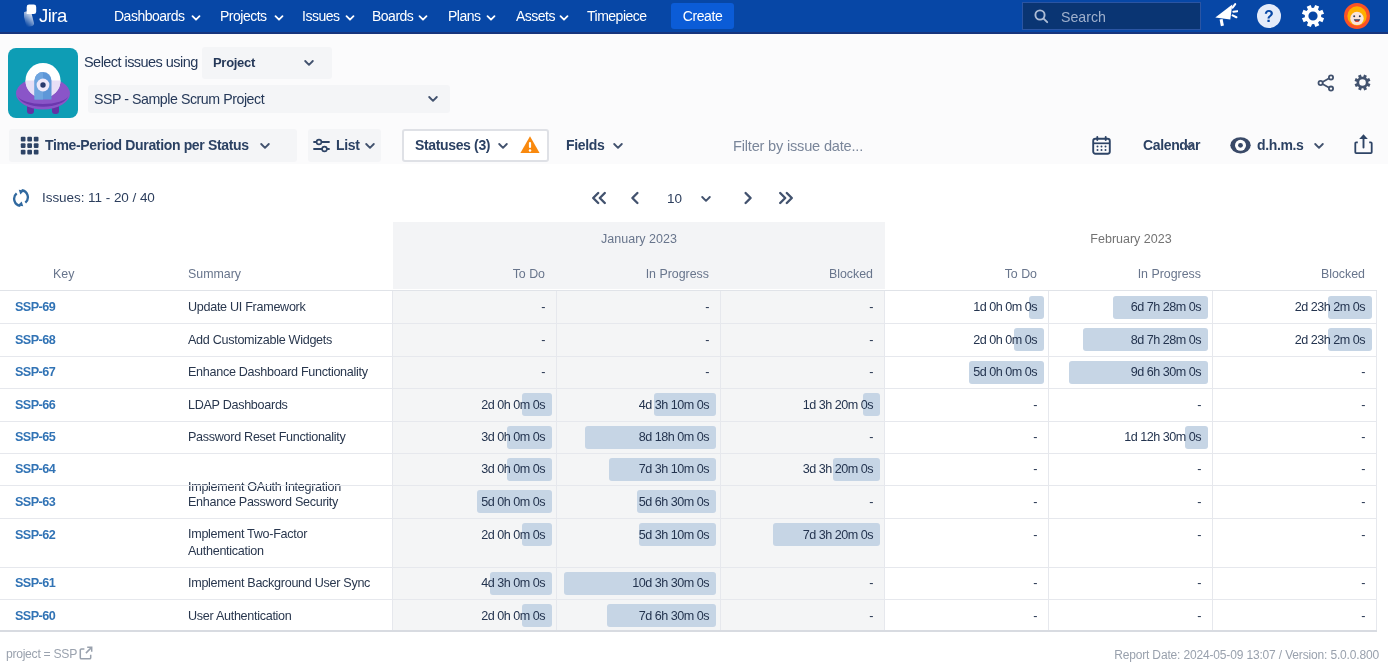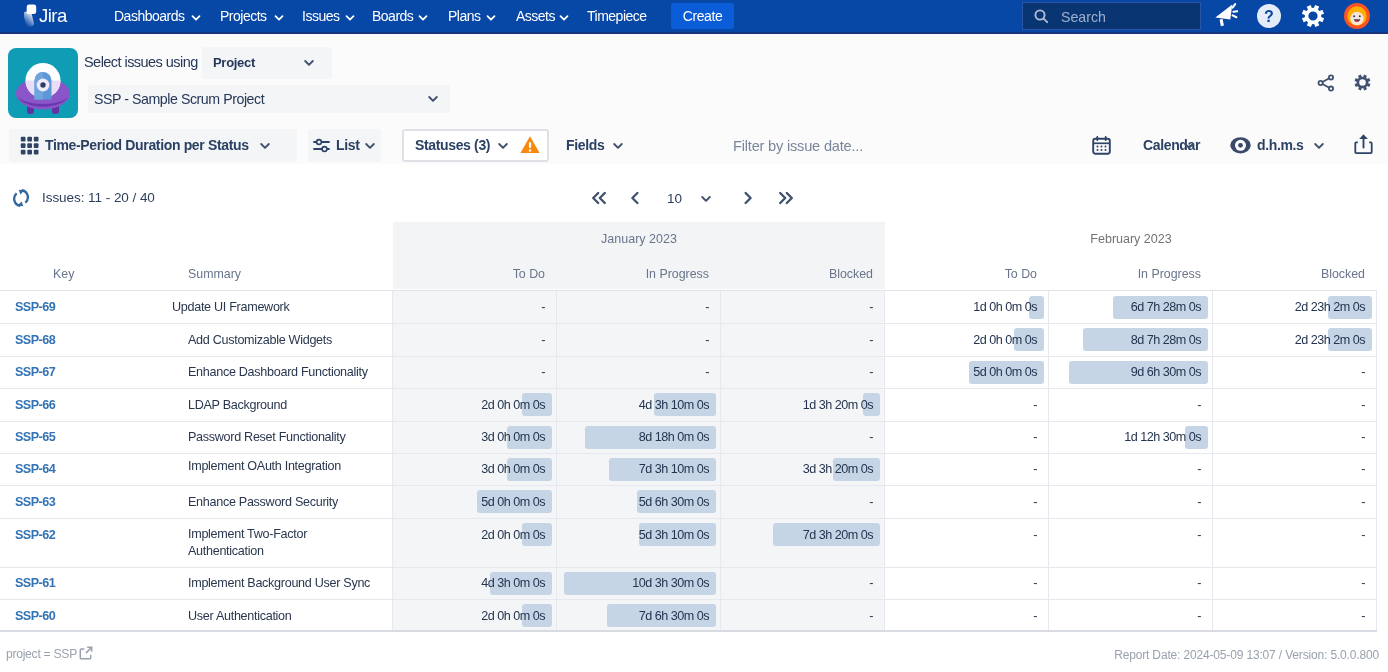--- a/index.html
+++ b/index.html
@@ -258,21 +258,21 @@
 <div class="colhead" style="left:15px;top:267px;margin-left:38px;">Key</div>
 <div class="colhead" style="left:188px;top:267px;">Summary</div>
 <div class="colhead" style="left:395.0px;top:267px;width:150px;text-align:right;">To Do</div>
 <div class="colhead" style="left:559.0px;top:267px;width:150px;text-align:right;">In Progress</div>
 <div class="colhead" style="left:723.0px;top:267px;width:150px;text-align:right;">Blocked</div>
 <div class="colhead" style="left:887.0px;top:267px;width:150px;text-align:right;">To Do</div>
 <div class="colhead" style="left:1051.0px;top:267px;width:150px;text-align:right;">In Progress</div>
 <div class="colhead" style="left:1215.0px;top:267px;width:150px;text-align:right;">Blocked</div>
 <div class="hline" style="top:290px;background:#E0E3E8;"></div>
 <div class="key" style="left:15px;top:300.0px;">SSP-69</div>
-<div class="summ" style="left:172px;top:300.0px;text-align:center;">Update UI Framework</div>
+<div class="summ" style="left:188px;top:300.0px;text-align:center;">Update UI Framework</div>
 <div class="val" style="left:395.0px;top:300.0px;width:150px;">-</div>
 <div class="val" style="left:559.0px;top:300.0px;width:150px;">-</div>
 <div class="val" style="left:723.0px;top:300.0px;width:150px;">-</div>
 <div class="bar" style="left:1029.0px;top:295.5px;width:15.0px;height:23px;"></div>
 <div class="val" style="left:887.0px;top:300.0px;width:150px;">1d 0h 0m 0s</div>
 <div class="bar" style="left:1113.1px;top:295.5px;width:94.9px;height:23px;"></div>
 <div class="val" style="left:1051.0px;top:300.0px;width:150px;">6d 7h 28m 0s</div>
 <div class="bar" style="left:1327.5px;top:295.5px;width:44.5px;height:23px;"></div>
 <div class="val" style="left:1215.0px;top:300.0px;width:150px;">2d 23h 2m 0s</div>
 <div class="key" style="left:15px;top:332.5px;">SSP-68</div>
@@ -290,21 +290,21 @@
 <div class="summ" style="left:188px;top:365.0px;">Enhance Dashboard Functionality</div>
 <div class="val" style="left:395.0px;top:365.0px;width:150px;">-</div>
 <div class="val" style="left:559.0px;top:365.0px;width:150px;">-</div>
 <div class="val" style="left:723.0px;top:365.0px;width:150px;">-</div>
 <div class="bar" style="left:968.9px;top:360.5px;width:75.1px;height:23px;"></div>
 <div class="val" style="left:887.0px;top:365.0px;width:150px;">5d 0h 0m 0s</div>
 <div class="bar" style="left:1068.7px;top:360.5px;width:139.3px;height:23px;"></div>
 <div class="val" style="left:1051.0px;top:365.0px;width:150px;">9d 6h 30m 0s</div>
 <div class="val" style="left:1215.0px;top:365.0px;width:150px;">-</div>
 <div class="key" style="left:15px;top:397.5px;">SSP-66</div>
-<div class="summ" style="left:188px;top:397.5px;">LDAP Background</div>
+<div class="summ" style="left:188px;top:397.5px;">LDAP Dashboards</div>
 <div class="bar" style="left:521.9px;top:393.0px;width:30.1px;height:23px;"></div>
 <div class="val" style="left:395.0px;top:397.5px;width:150px;">2d 0h 0m 0s</div>
 <div class="bar" style="left:653.9px;top:393.0px;width:62.1px;height:23px;"></div>
 <div class="val" style="left:559.0px;top:397.5px;width:150px;">4d 3h 10m 0s</div>
 <div class="bar" style="left:862.9px;top:393.0px;width:17.1px;height:23px;"></div>
 <div class="val" style="left:723.0px;top:397.5px;width:150px;">1d 3h 20m 0s</div>
 <div class="val" style="left:887.0px;top:397.5px;width:150px;">-</div>
 <div class="val" style="left:1051.0px;top:397.5px;width:150px;">-</div>
 <div class="val" style="left:1215.0px;top:397.5px;width:150px;">-</div>
 <div class="key" style="left:15px;top:430.0px;">SSP-65</div>
@@ -312,21 +312,21 @@
 <div class="bar" style="left:506.9px;top:425.5px;width:45.1px;height:23px;"></div>
 <div class="val" style="left:395.0px;top:430.0px;width:150px;">3d 0h 0m 0s</div>
 <div class="bar" style="left:584.5px;top:425.5px;width:131.5px;height:23px;"></div>
 <div class="val" style="left:559.0px;top:430.0px;width:150px;">8d 18h 0m 0s</div>
 <div class="val" style="left:723.0px;top:430.0px;width:150px;">-</div>
 <div class="val" style="left:887.0px;top:430.0px;width:150px;">-</div>
 <div class="bar" style="left:1185.1px;top:425.5px;width:22.9px;height:23px;"></div>
 <div class="val" style="left:1051.0px;top:430.0px;width:150px;">1d 12h 30m 0s</div>
 <div class="val" style="left:1215.0px;top:430.0px;width:150px;">-</div>
 <div class="key" style="left:15px;top:462.0px;">SSP-64</div>
-<div class="summ" style="left:188px;top:459px;text-align:center;">Implement OAuth Integration</div>
+<div class="summ" style="left:188px;top:480px;text-align:center;">Implement OAuth Integration</div>
 <div class="bar" style="left:506.9px;top:457.5px;width:45.1px;height:23px;"></div>
 <div class="val" style="left:395.0px;top:462.0px;width:150px;">3d 0h 0m 0s</div>
 <div class="bar" style="left:608.8px;top:457.5px;width:107.2px;height:23px;"></div>
 <div class="val" style="left:559.0px;top:462.0px;width:150px;">7d 3h 10m 0s</div>
 <div class="bar" style="left:832.8px;top:457.5px;width:47.2px;height:23px;"></div>
 <div class="val" style="left:723.0px;top:462.0px;width:150px;">3d 3h 20m 0s</div>
 <div class="val" style="left:887.0px;top:462.0px;width:150px;">-</div>
 <div class="val" style="left:1051.0px;top:462.0px;width:150px;">-</div>
 <div class="val" style="left:1215.0px;top:462.0px;width:150px;">-</div>
 <div class="key" style="left:15px;top:494.5px;">SSP-63</div>

